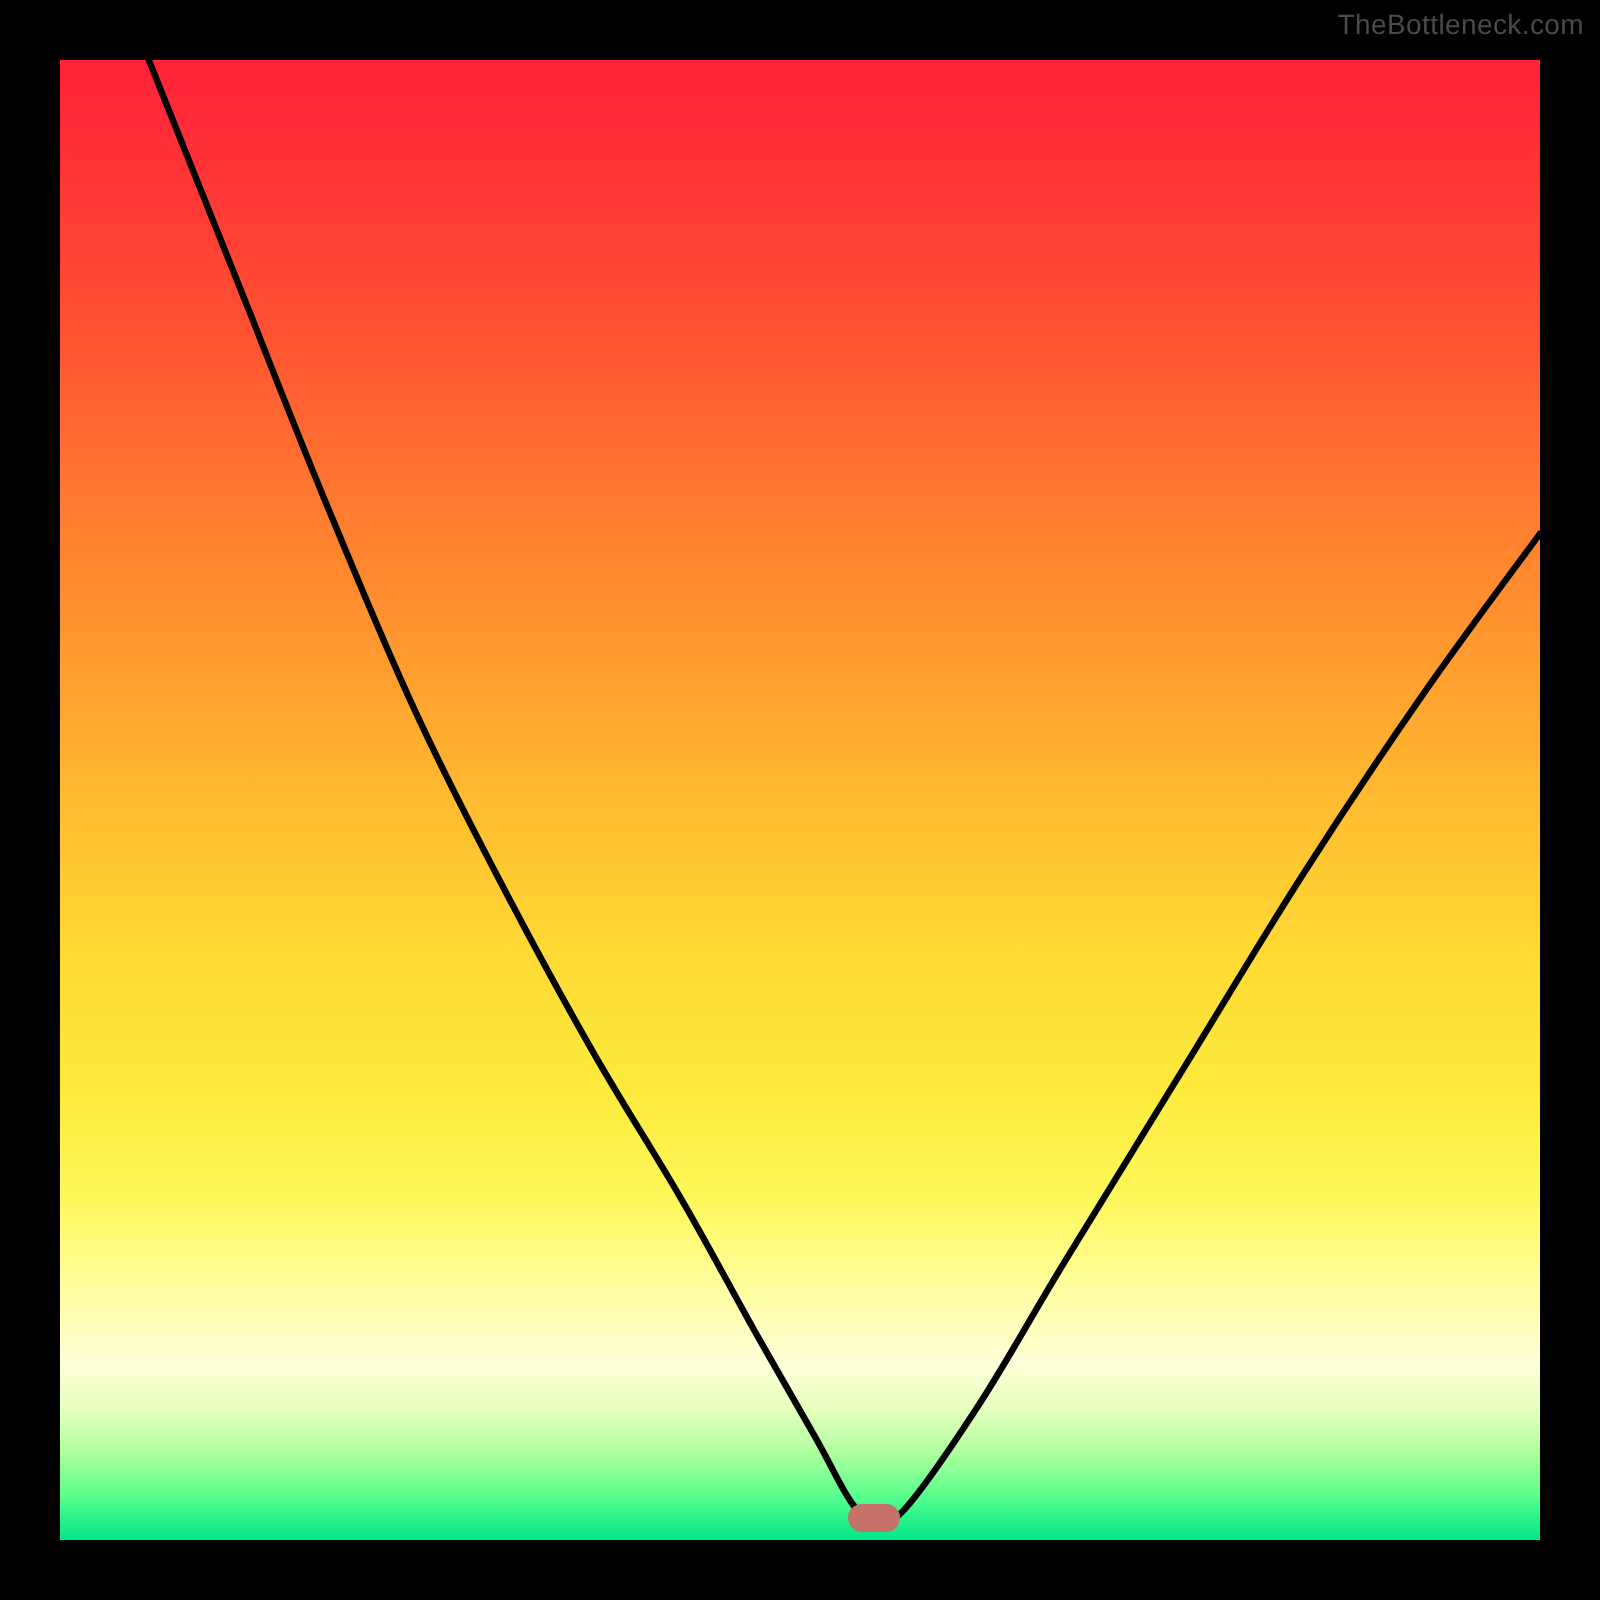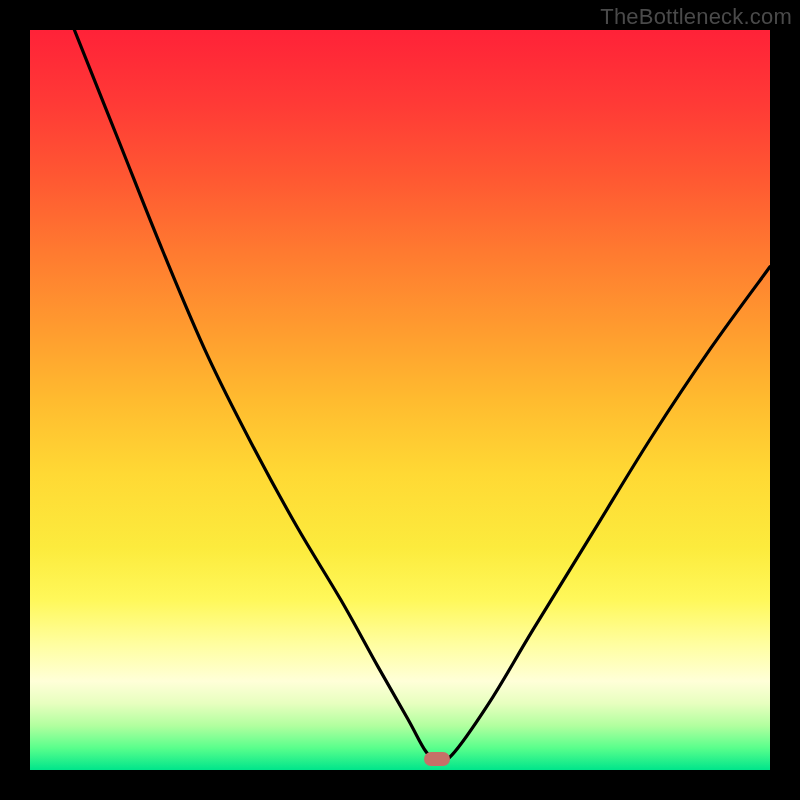--- a/index.html
+++ b/index.html
@@ -42,21 +42,21 @@
       #b2ff9f 94%,
       #5aff8c 97%,
       #00e58b 100%
     );
   }
   .watermark {
     position: absolute;
     top: 4px;
     right: 8px;
     color: #4a4a4a;
-    font-size: 22px;
+    font-size: 14px;
     font-weight: 500;
     letter-spacing: 0.2px;
     font-family: Arial, Helvetica, sans-serif;
   }
   svg.curve {
     position: absolute;
     top: 0;
     left: 0;
     width: 740px;
     height: 740px;

